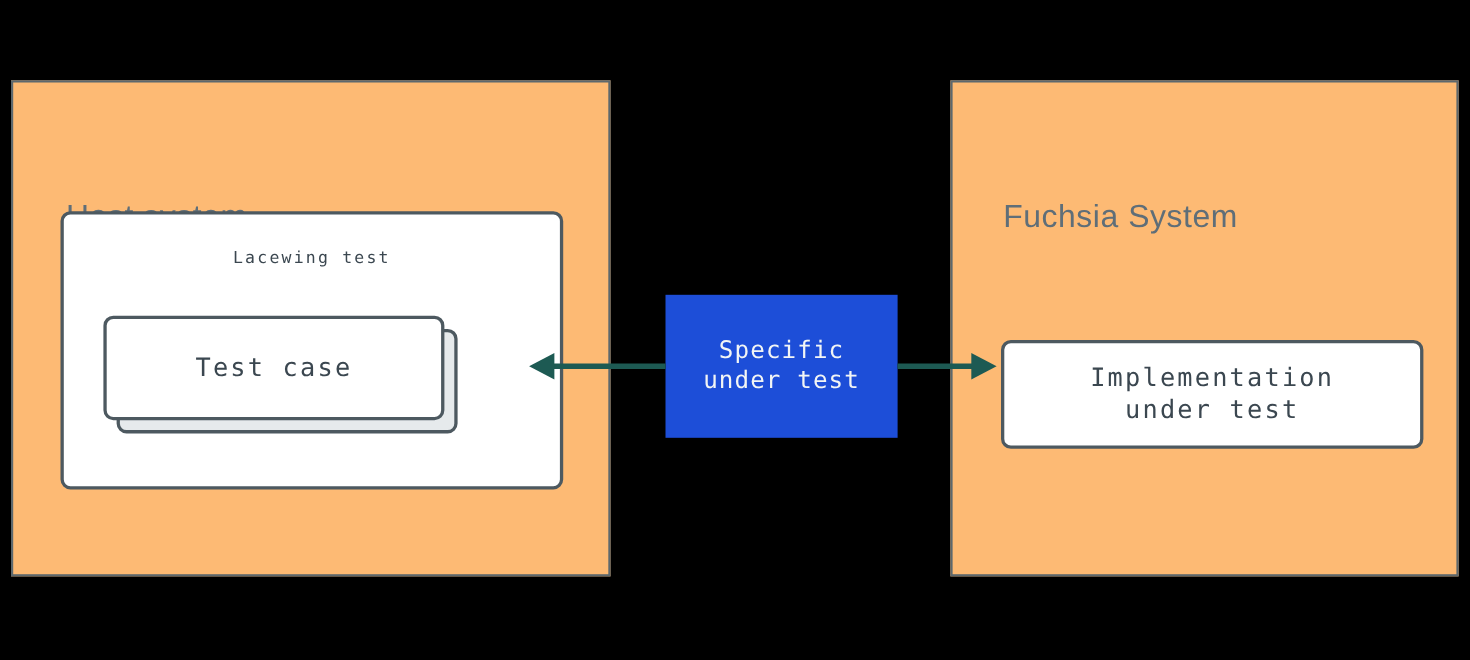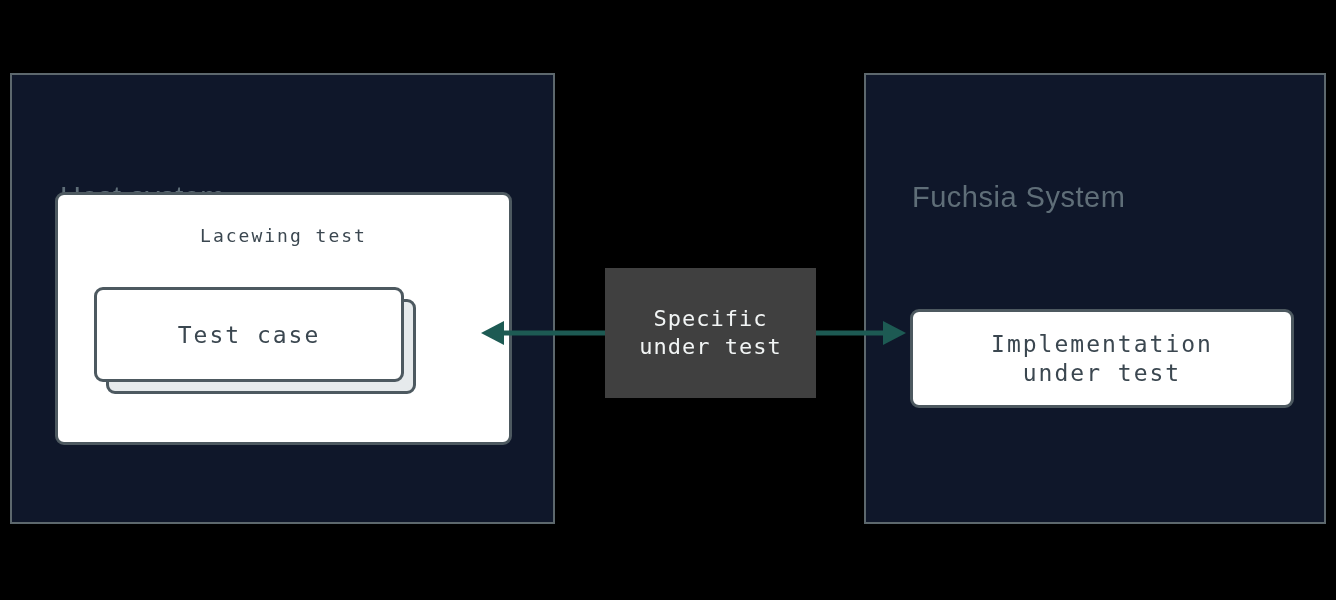--- a/index.html
+++ b/index.html
@@ -7,21 +7,21 @@
     position:relative;
     width:1336px;height:600px;
     background:#000;
     overflow:hidden;
     font-family:"Liberation Sans", sans-serif;
   }
   .panel{
     position:absolute;
     top:73px;
     height:451px;
-    background:#0f172a;
+    background:#fdba74;
     border:2px solid #5d686d;
     box-sizing:border-box;
   }
   #host-panel{left:10px;width:545px;}
   #fuchsia-panel{left:864px;width:462px;}
   .panel-title{
     position:absolute;
     top:106px;
     font-size:29px;
     color:#5f6e78;
@@ -41,21 +41,21 @@
     width:457px;height:253px;
     background:#fff;
     border:3px solid #4d5960;
     border-radius:9px;
     box-sizing:border-box;
   }
   #lacewing-label{
     position:absolute;
     top:30px;left:0;right:0;
     text-align:center;
-    font-size:18px;
+    font-size:15px;
     letter-spacing:2px;
   }
 
   .card{
     position:absolute;
     width:310px;height:95px;
     border:3px solid #4d5960;
     border-radius:9px;
     box-sizing:border-box;
   }
@@ -70,21 +70,21 @@
   }
   #test-case-label{
     font-size:23px;
     letter-spacing:2px;
   }
 
   #protocols-box{
     position:absolute;
     left:605px;top:268px;
     width:211px;height:130px;
-    background:#404040;
+    background:#1d4ed8;
     display:flex;flex-direction:column;
     align-items:center;justify-content:center;
     gap:0;
   }
   #protocols-box .teal-line{
     font-family:"DejaVu Sans Mono","Liberation Mono",monospace;
     color:#f2f5f5;
     font-size:22px;
     line-height:28px;
     letter-spacing:1px;

